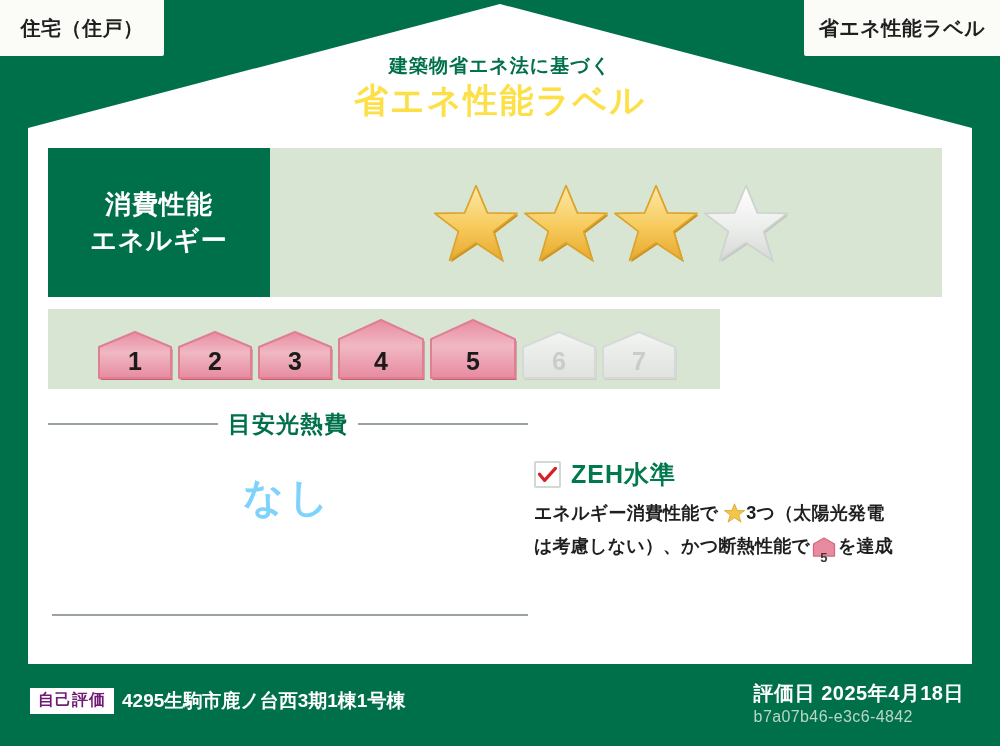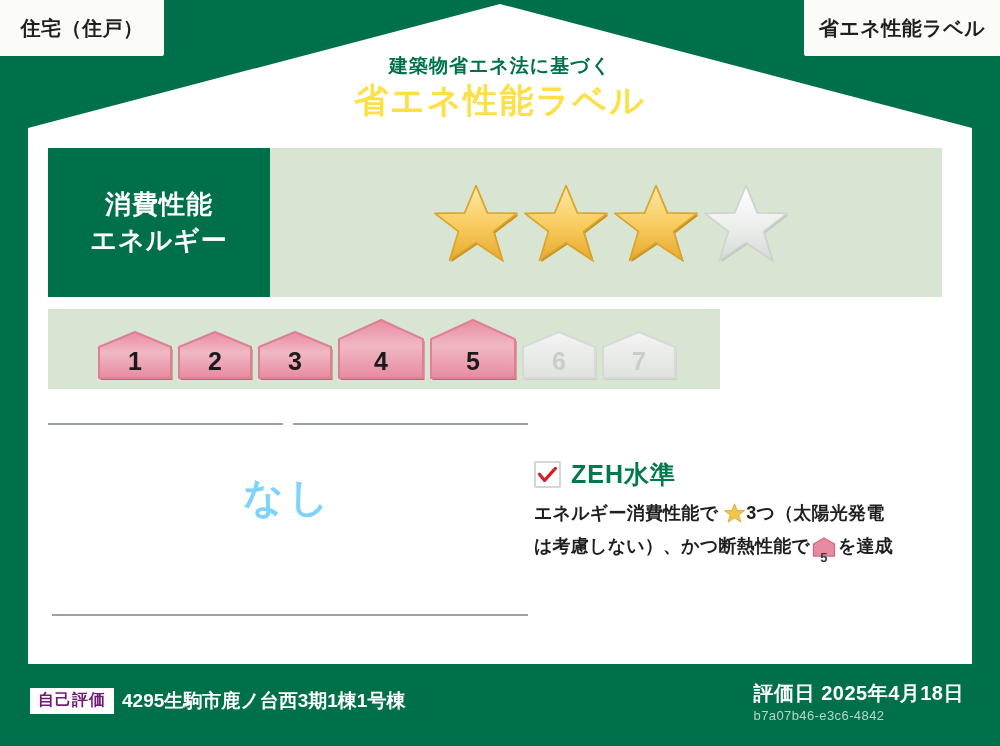--- a/index.html
+++ b/index.html
@@ -120,21 +120,21 @@
     position:absolute;left:0;bottom:0;width:1000px;height:82px;background:#00704a;z-index:7;
   }
   .footer-left{position:absolute;left:30px;top:24px;display:flex;align-items:center;gap:8px;}
   .eval-badge{
     background:#ffffff;color:#701a75;font-weight:bold;font-size:16px;
     padding:3px 8px 4px 8px;letter-spacing:1px;line-height:1.15;
   }
   .bldg-name{color:#ffffff;font-size:19px;font-weight:bold;letter-spacing:0px;}
   .footer-right{position:absolute;right:36px;top:16px;text-align:left;}
   .eval-date{color:#ffffff;font-size:20px;font-weight:bold;letter-spacing:.5px;line-height:1.3;}
-  .eval-id{color:#b9d6c7;font-size:13px;letter-spacing:.4px;margin-top:2px;}
+  .eval-id{color:#b9d6c7;font-size:16px;letter-spacing:.4px;margin-top:2px;}
 </style>
 </head>
 <body>
 
 <div id="label-root">
 
   <div class="house-roof"></div>
   <div class="house-body"></div>
 
   <div class="corner-tag left">
@@ -306,20 +306,21 @@
               <path d="M2,48 L2,17 L38,2 L74,17 L74,48 Z" fill="url(#gg6)" stroke="#d6d9d6" stroke-width="2" stroke-linejoin="round"></path>
             </svg>
             <span class="gnum">7</span>
           </div>
         </div>
     </div>
   </div>
 
   <div class="cost-head">
     <div class="rule"></div>
+    <div class="cost-title">目安光熱費</div>
     <div class="rule"></div>
   </div>
   <div class="cost-value">なし</div>
   <div class="cost-rule-bottom"></div>
 
   <div class="zeh">
     <div class="zeh-head">
       <div class="zeh-check">
         <svg width="19" height="16" viewBox="0 0 19 16">
           <path d="M1.5 7.2 L6.6 13.4 L17.4 1.4" fill="none" stroke="#d42127" stroke-width="3.2" stroke-linecap="round" stroke-linejoin="round"></path>

